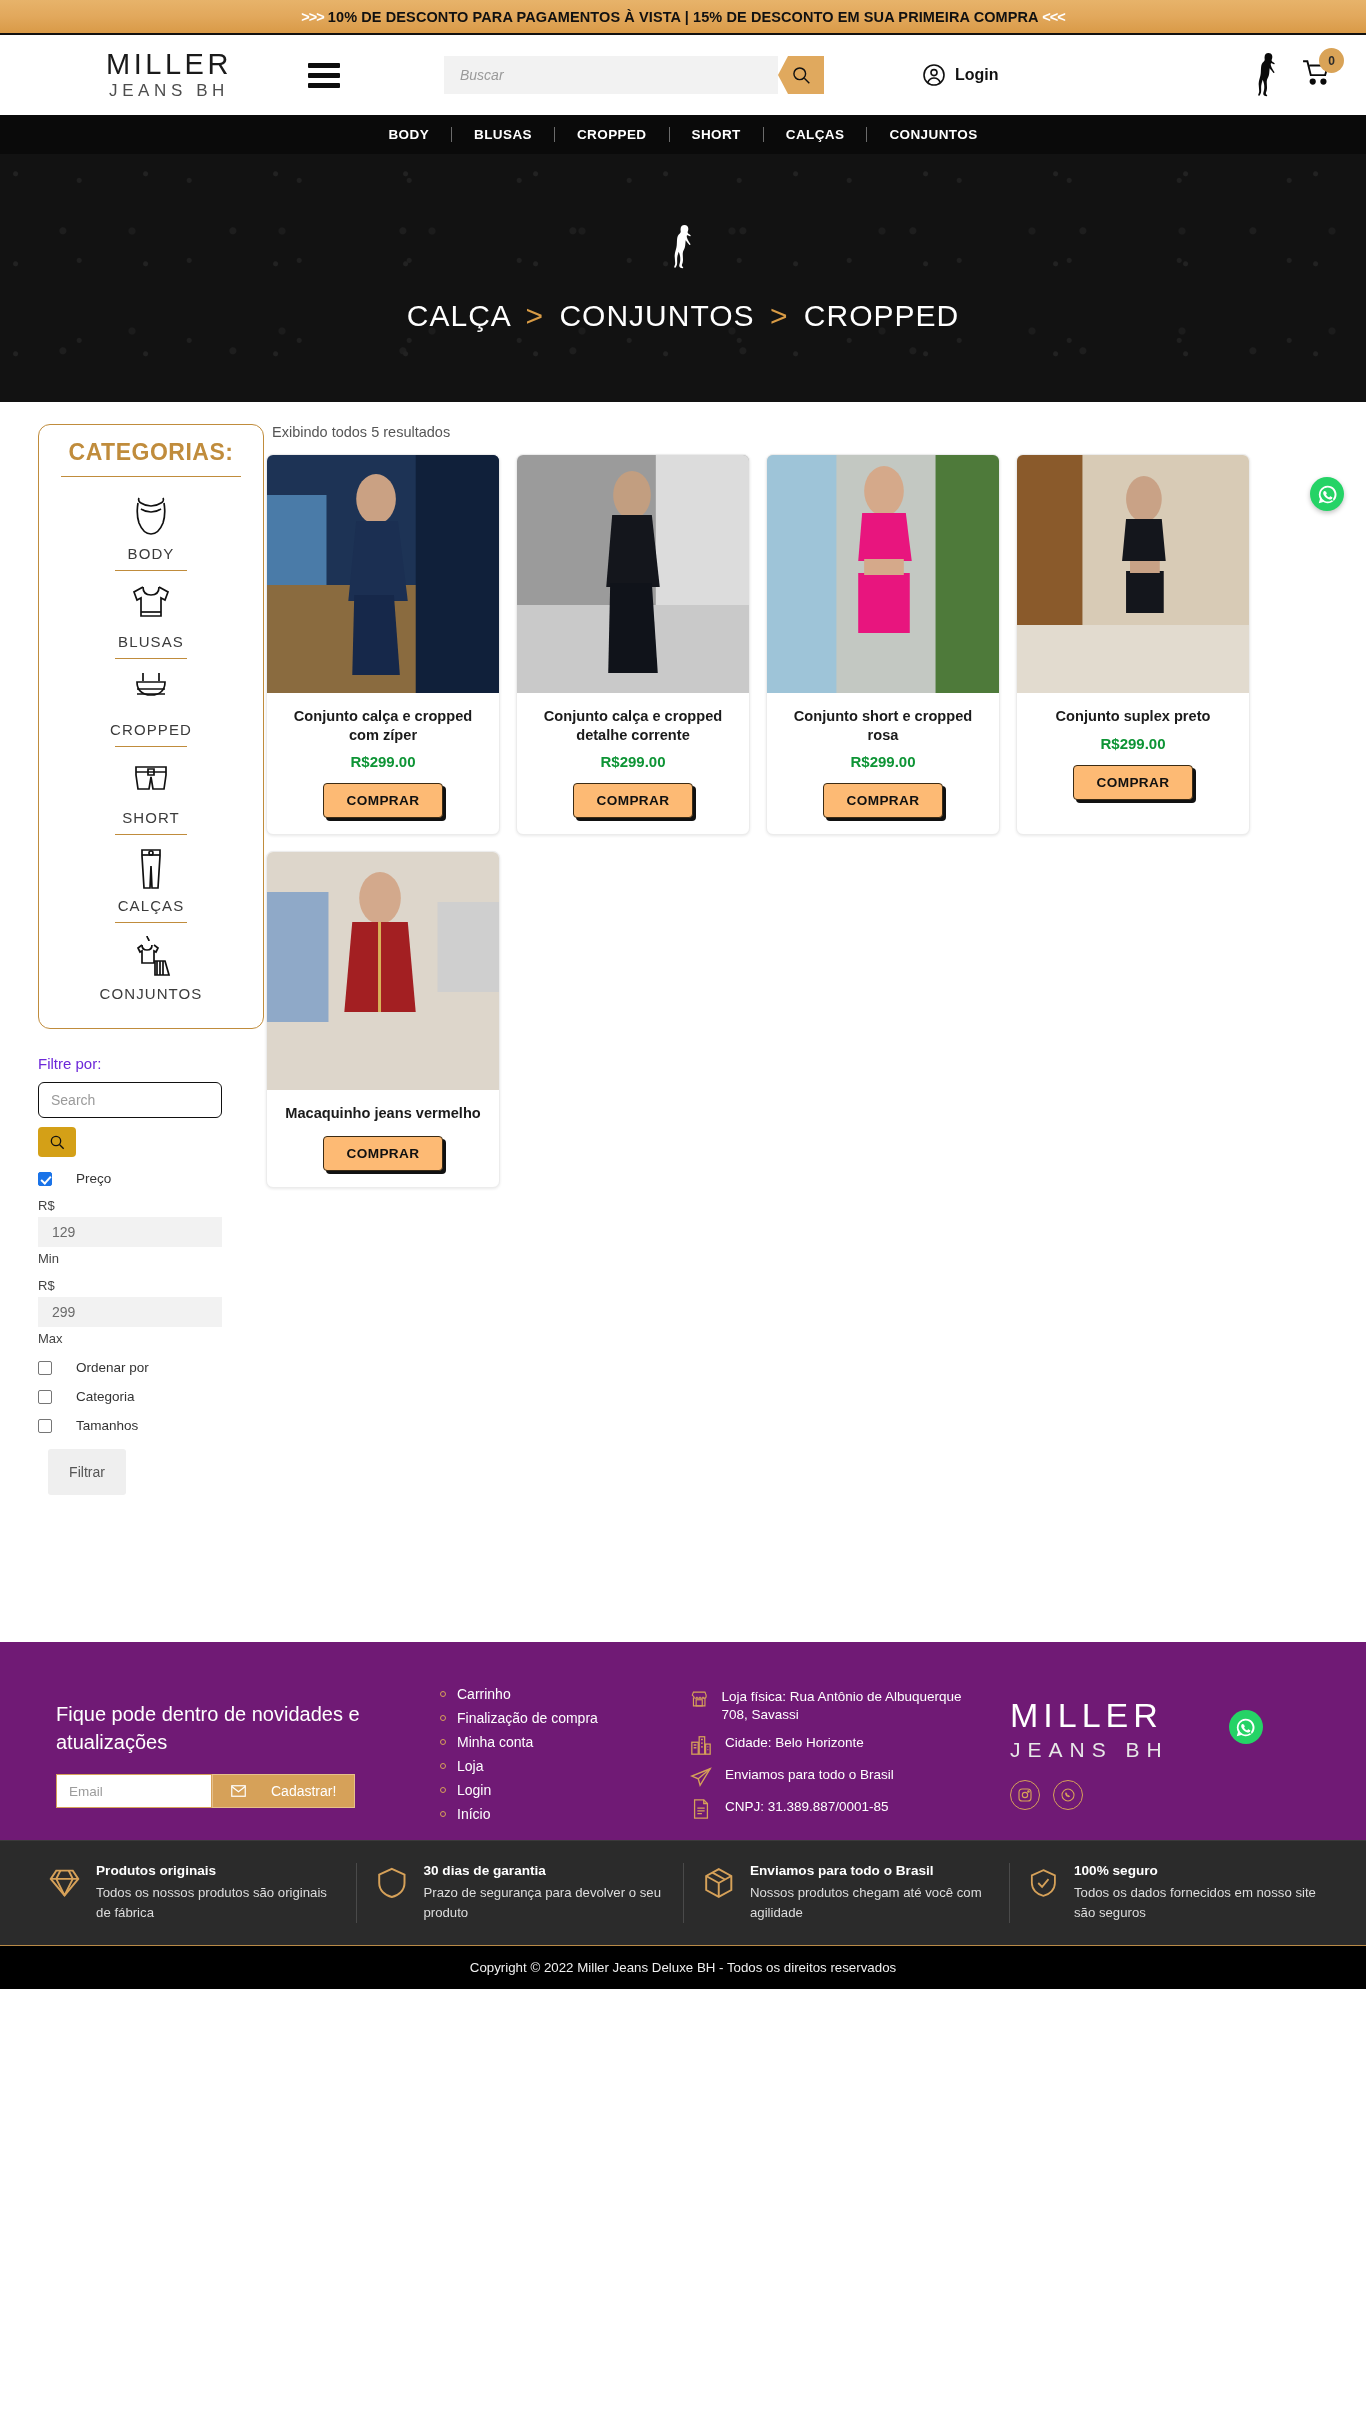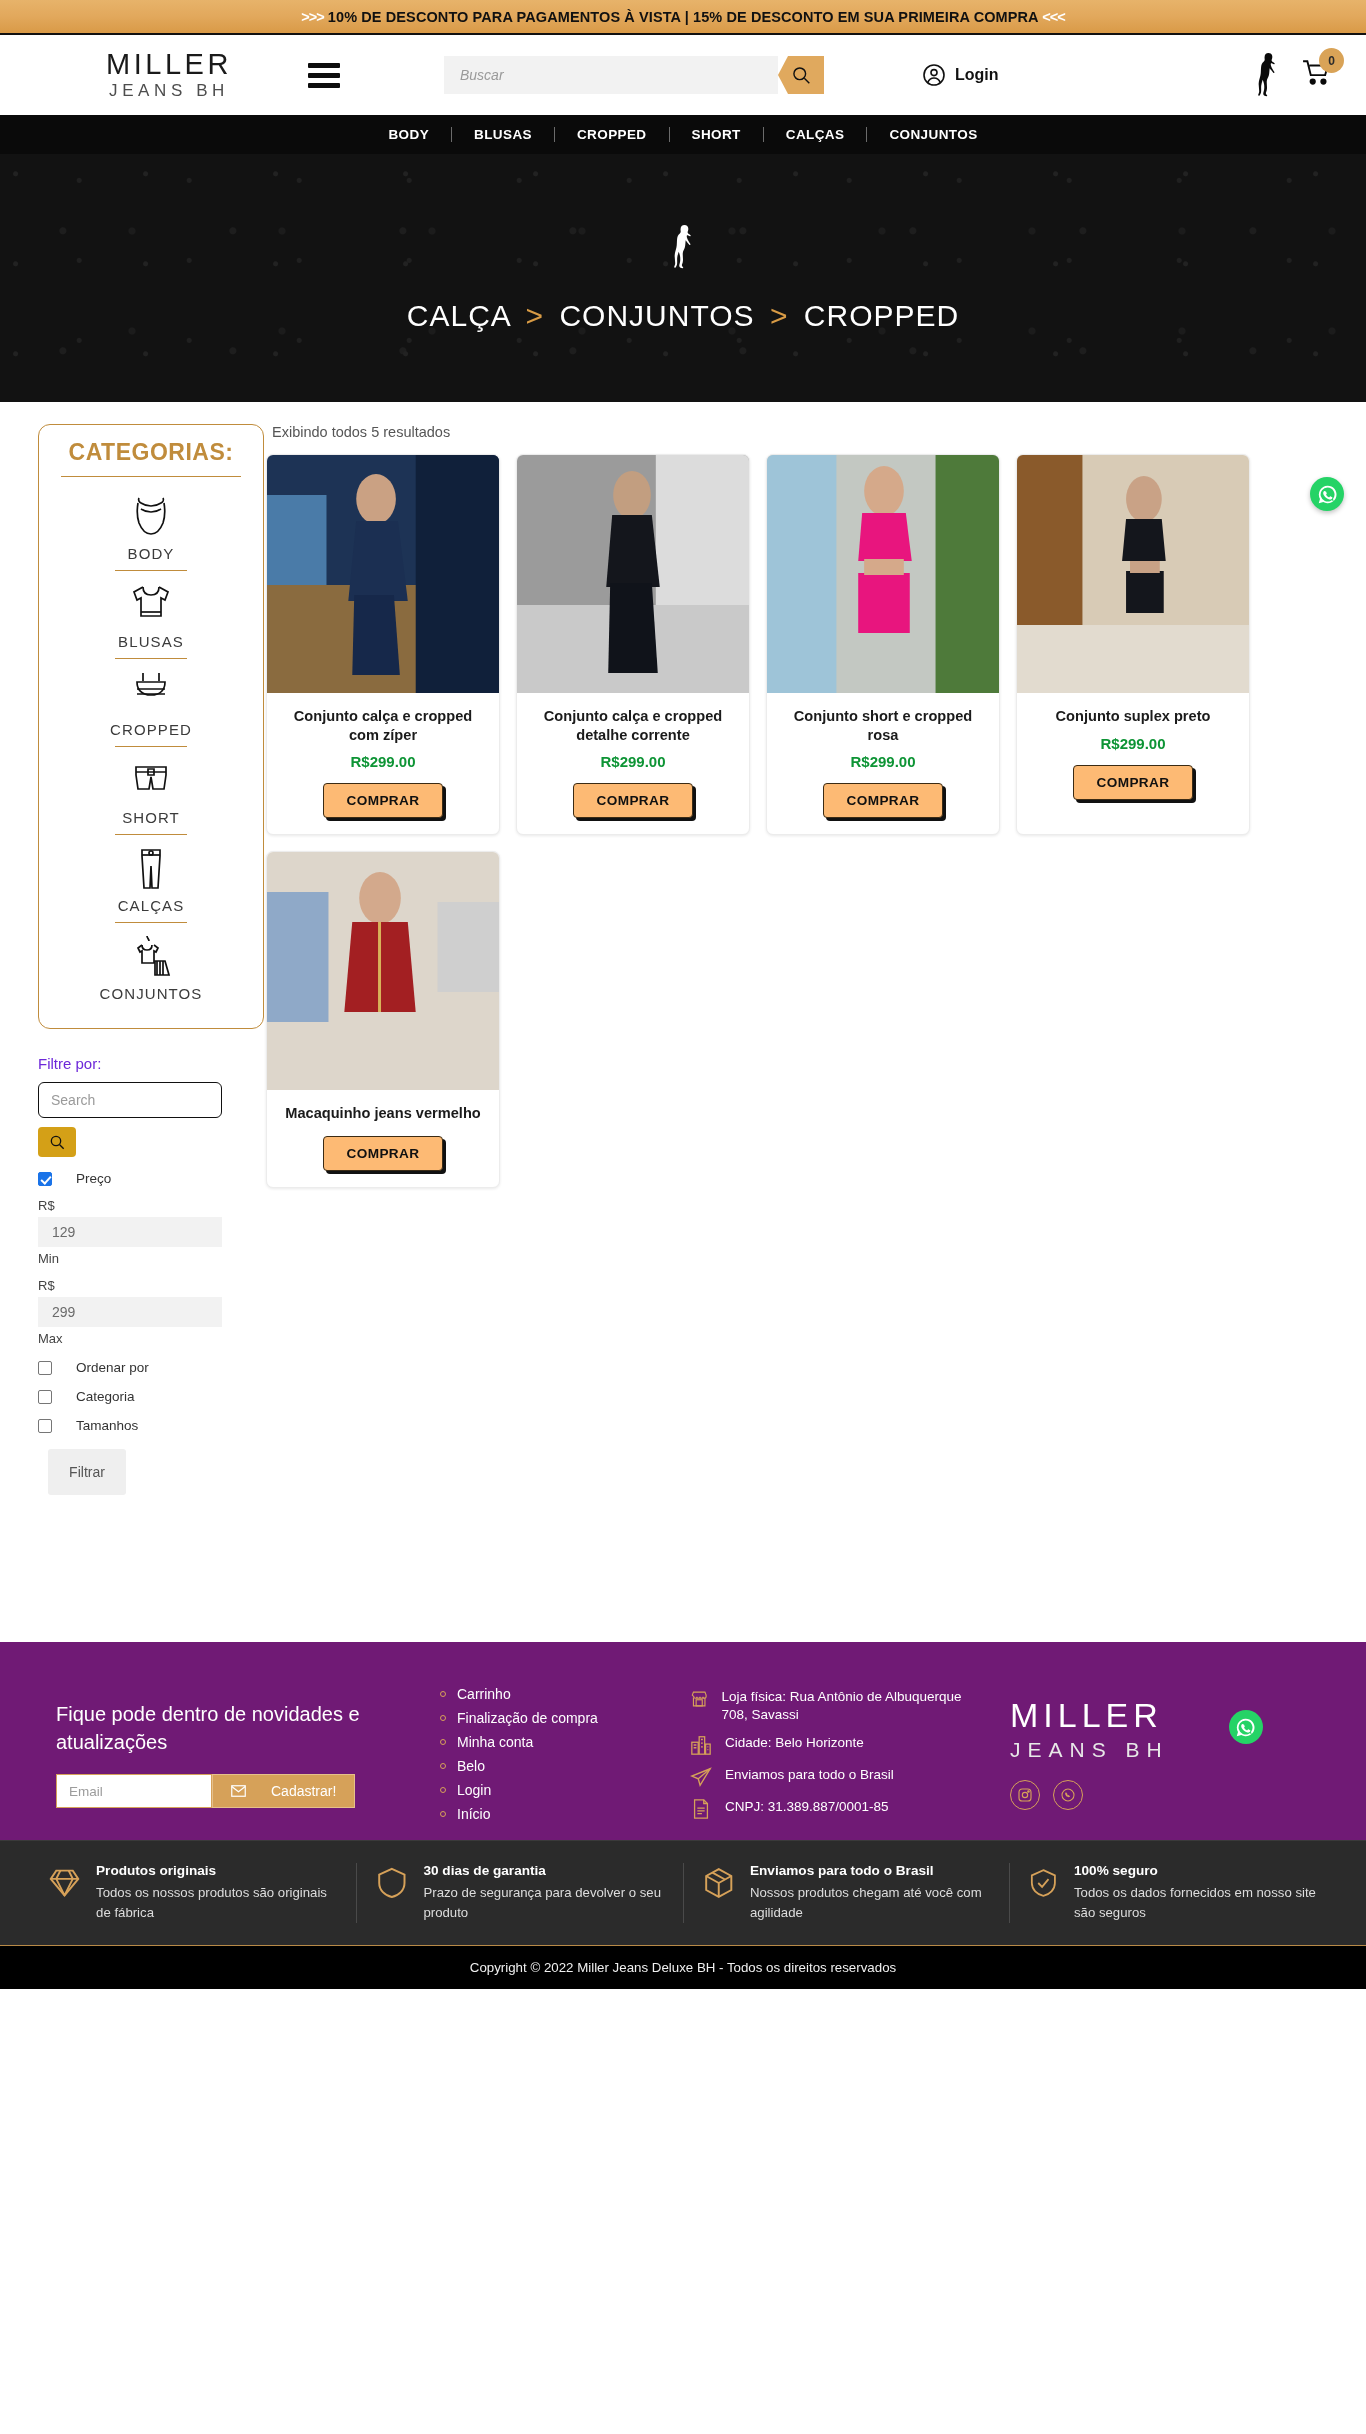--- a/index.html
+++ b/index.html
@@ -530,21 +530,21 @@
     <div class="f-link-item">
       <div class="f-bullet"></div>
       <div class="f-link-label">Finalização de compra</div>
     </div>
     <div class="f-link-item">
       <div class="f-bullet"></div>
       <div class="f-link-label">Minha conta</div>
     </div>
     <div class="f-link-item">
       <div class="f-bullet"></div>
-      <div class="f-link-label">Belo</div>
+      <div class="f-link-label">Loja</div>
     </div>
     <div class="f-link-item">
       <div class="f-bullet"></div>
       <div class="f-link-label">Login</div>
     </div>
     <div class="f-link-item">
       <div class="f-bullet"></div>
       <div class="f-link-label">Início</div>
     </div>
   </div>

